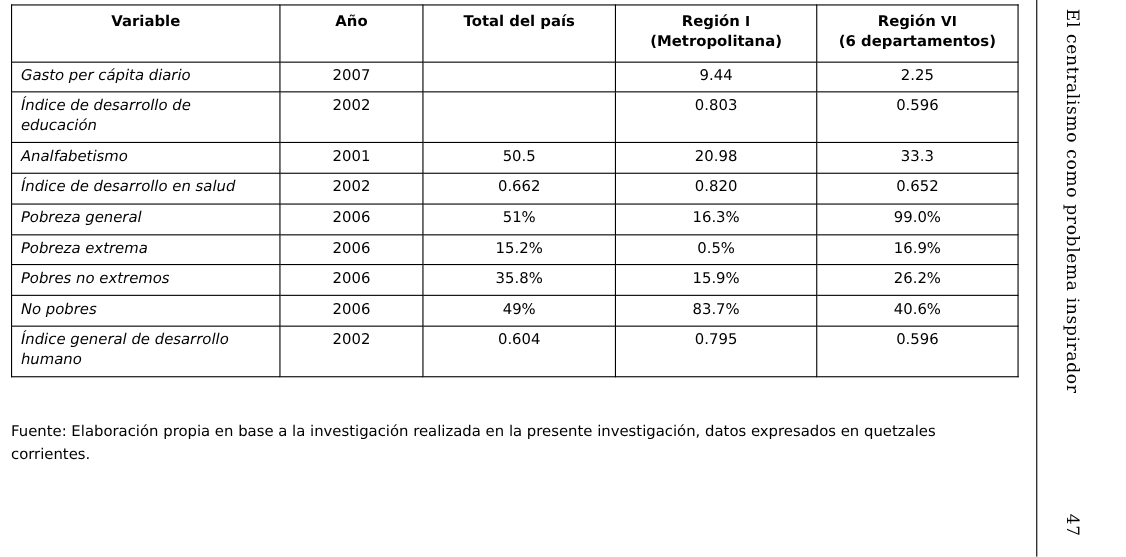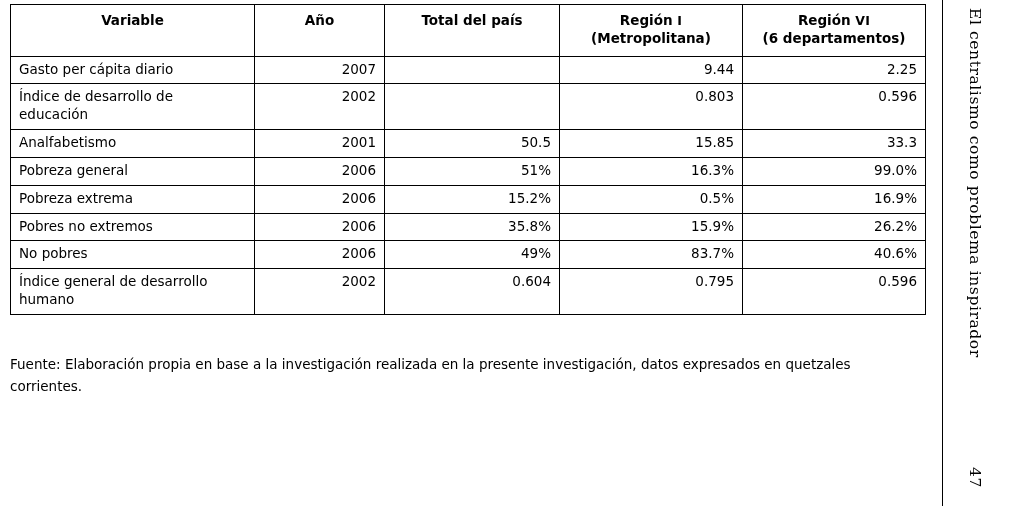--- a/index.html
+++ b/index.html
@@ -46,23 +46,24 @@
     vertical-align: top;
   }
   table.data th {
     text-align: center;
     font-weight: bold;
     padding-top: 7px;
     padding-bottom: 8px;
   }
   table.data td.var {
     text-align: left;
+    font-style: italic;
   }
   table.data td.num {
-    text-align: right;
+    text-align: center;
   }
   .col-var  { width: 244px; }
   .col-anio { width: 130px; }
   .col-tot  { width: 175px; }
   .col-r1   { width: 183px; }
   .col-r6   { width: 183px; }
 
   .smallcaps-rom {
     font-variant: small-caps;
     font-size: 12.5px;
@@ -161,22 +162,29 @@
           <td class="var">Índice de desarrollo de educación</td>
           <td class="num">2002</td>
           <td class="num"></td>
           <td class="num">0.803</td>
           <td class="num">0.596</td>
         </tr>
         <tr>
           <td class="var">Analfabetismo</td>
           <td class="num">2001</td>
           <td class="num">50.5</td>
-          <td class="num">15.85</td>
+          <td class="num">20.98</td>
           <td class="num">33.3</td>
+        </tr>
+        <tr>
+          <td class="var">Índice de desarrollo en salud</td>
+          <td class="num">2002</td>
+          <td class="num">0.662</td>
+          <td class="num">0.820</td>
+          <td class="num">0.652</td>
         </tr>
         <tr>
           <td class="var">Pobreza general</td>
           <td class="num">2006</td>
           <td class="num">51%</td>
           <td class="num">16.3%</td>
           <td class="num">99.0%</td>
         </tr>
         <tr>
           <td class="var">Pobreza extrema</td>

